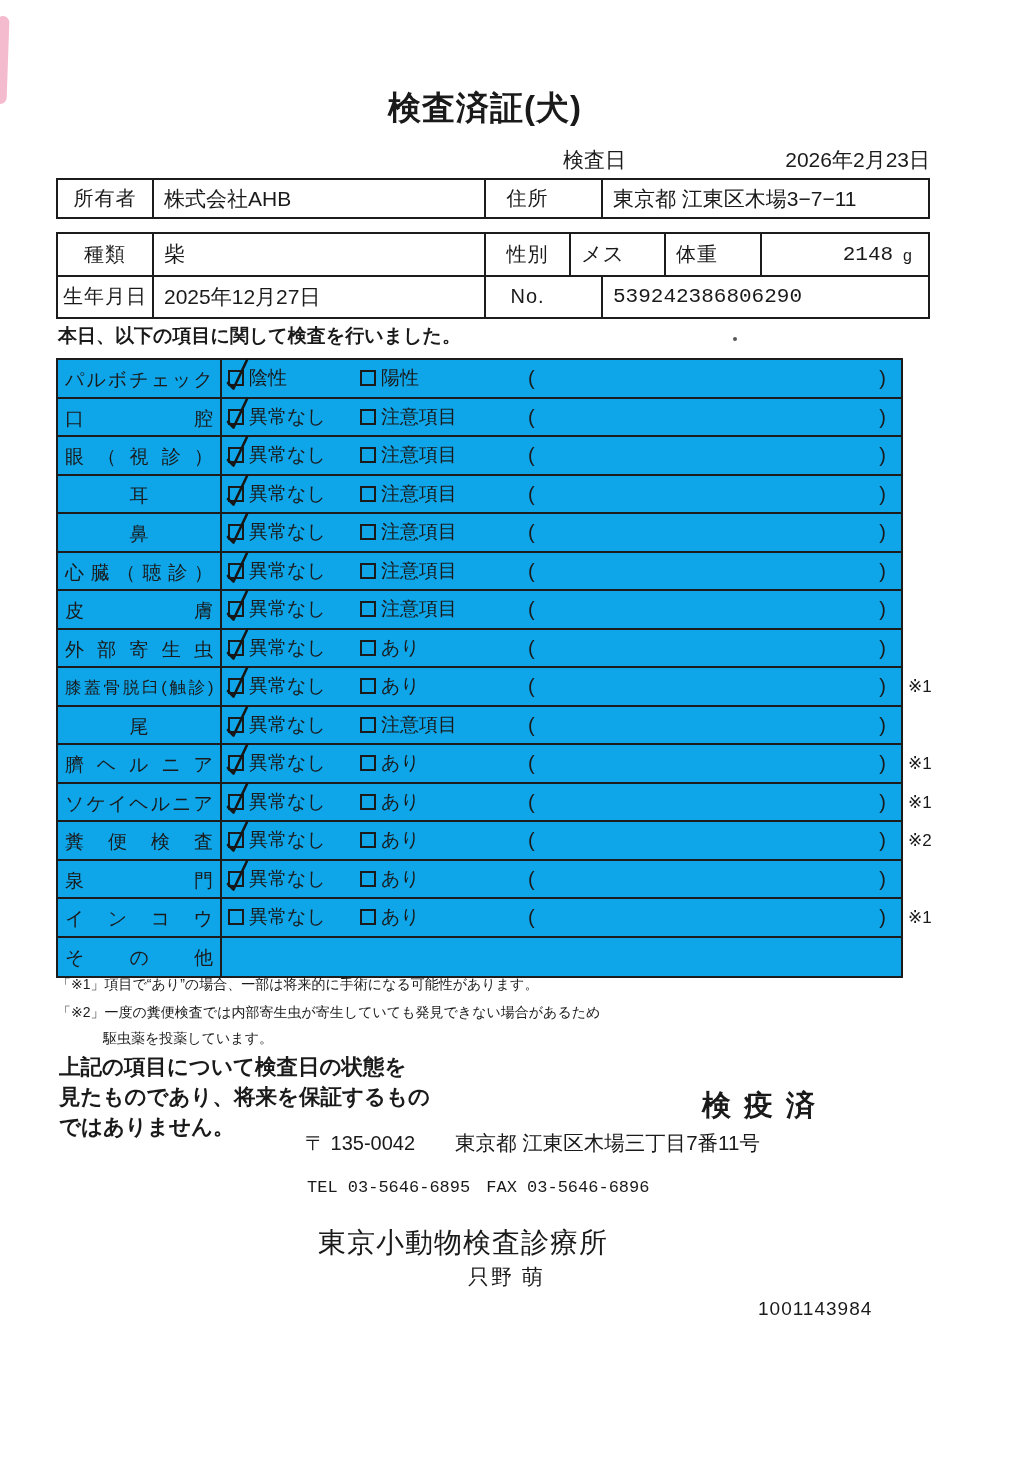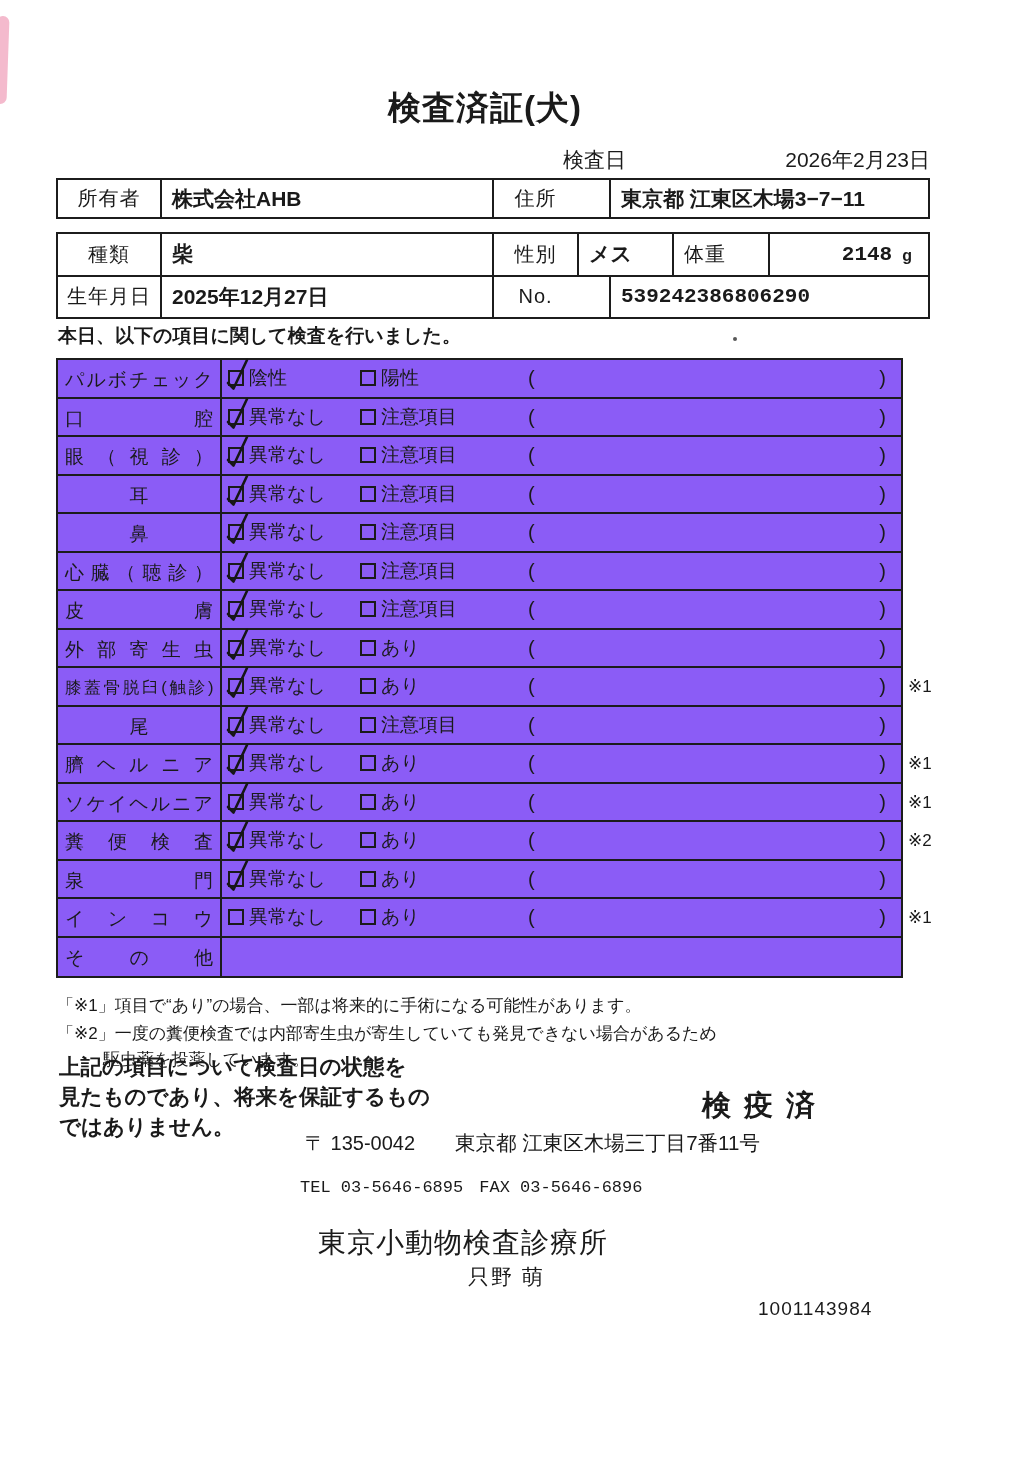--- a/index.html
+++ b/index.html
@@ -22,67 +22,67 @@
 
   
   .tbl{position:absolute;left:56px;width:874px;border:2px solid var(--border);background:#fff;}
   .owner-tbl{top:178px;height:41px;display:flex;}
   .animal-tbl{top:232px;height:87px;display:flex;flex-direction:column;}
   .arow{flex:1;display:flex;}
   .arow + .arow{border-top:2px solid var(--border);text-align:right;}
   .cell{display:flex;align-items:center;overflow:hidden;}
   .cell + .cell{border-left:2px solid var(--border);}
   .cell.lab{justify-content:center;font-size:20px;font-weight:500;letter-spacing:1px;}
-  .cell.val{padding-left:10px;font-size:21px;font-weight:700;}
-  .w-label{width:102px;flex:none;}
+  .cell.val{padding-left:10px;font-size:21px;font-weight:400;}
+  .w-label{width:94px;flex:none;}
   .w-owner{width:332px;flex:none;}
   .w-label2{width:85px;flex:none;}
   .w-sex{width:95px;flex:none;}
   .w-wlabel{width:64px;flex:none;}
   .w-rest{flex:1;margin-left:32px;}
   .weight-val{justify-content:flex-end;padding-right:16px;gap:10px;}
   .weight-num{font-family:"Liberation Mono","DejaVu Sans Mono",monospace;font-size:21px;}
   .weight-unit{font-size:16px;padding-top:4px;}
   .no-label{font-size:18px;letter-spacing:0;}
   .num{font-family:"Liberation Mono","DejaVu Sans Mono",monospace;letter-spacing:0;}
 
   .intro{position:absolute;left:58px;top:323px;font-size:19px;font-weight:600;}
 
   
-  .exam-table{position:absolute;left:56px;top:358px;width:847px;border:2px solid var(--border);background:#8b5cf6;}
+  .exam-table{position:absolute;left:56px;top:358px;width:847px;border:2px solid var(--border);background:#0ea5e9;}
   .exam-row{position:relative;height:38.5px;display:flex;border-bottom:2px solid var(--border);}
   .exam-row:last-child{border-bottom:none;}
   .label-cell{width:164px;flex:none;border-right:2px solid var(--border);font-size:19px;font-weight:500;
     padding:7px 7px 0 7px;text-align:justify;text-align-last:justify;overflow:hidden;white-space:nowrap;}
   .label-cell.single{text-align:center;text-align-last:center;}
   .label-cell.long{font-size:16.5px;padding-top:9px;letter-spacing:-0.5px;}
   .content-cell{flex:1;position:relative;}
   .opt{position:absolute;top:50%;transform:translateY(-50%);display:flex;align-items:center;gap:5px;font-size:19px;font-weight:500;white-space:nowrap;}
   .opt1{left:6px;}
   .opt2{left:138px;}
   .box{position:relative;width:16px;height:16px;border:2px solid var(--ink);flex:none;}
   .tick{position:absolute;left:-6px;top:-17px;width:28px;height:38px;overflow:visible;}
   .paren{position:absolute;top:50%;transform:translateY(-50%);font-size:20px;font-weight:500;}
   .paren-open{left:306px;}
   .paren-close{right:15px;}
   .note{position:absolute;left:850px;top:50%;transform:translateY(-50%);font-size:17px;font-weight:500;white-space:nowrap;}
 
   
-  .fn{position:absolute;font-size:17px;font-weight:500;white-space:nowrap;margin-top:18px;}
+  .fn{position:absolute;font-size:14px;font-weight:500;white-space:nowrap;}
   .fn1{left:57px;top:976px;}
   .fn2{left:57px;top:1004px;}
   .fn2b{left:103px;top:1030px;}
 
   .disclaimer{position:absolute;left:59px;top:1052px;font-size:21.5px;font-weight:600;line-height:30px;white-space:pre-line;}
 
   .stamp{position:absolute;left:702px;top:1086px;font-size:29px;font-weight:700;letter-spacing:13px;white-space:nowrap;}
 
   .postal{position:absolute;left:305px;top:1130px;font-size:20px;font-weight:500;}
   .clinic-addr{position:absolute;left:455px;top:1129px;font-size:20.5px;font-weight:500;}
-  .tel-line{position:absolute;left:300px;top:1178px;font-family:"Liberation Mono","DejaVu Sans Mono",monospace;font-size:17px;white-space:nowrap;}
+  .tel-line{position:absolute;left:307px;top:1178px;font-family:"Liberation Mono","DejaVu Sans Mono",monospace;font-size:17px;white-space:nowrap;}
   .fax{margin-left:16px;}
   .clinic-name{position:absolute;left:318px;top:1224px;font-size:28px;font-weight:500;letter-spacing:1px;}
   .examiner{position:absolute;left:468px;top:1263px;font-size:21px;font-weight:500;letter-spacing:2px;}
   .serial{position:absolute;left:758px;top:1298px;font-size:19px;font-weight:500;letter-spacing:1px;font-family:"Liberation Sans","DejaVu Sans",sans-serif;}
 </style>
 </head>
 <body>
 
 <div class="page">
 

